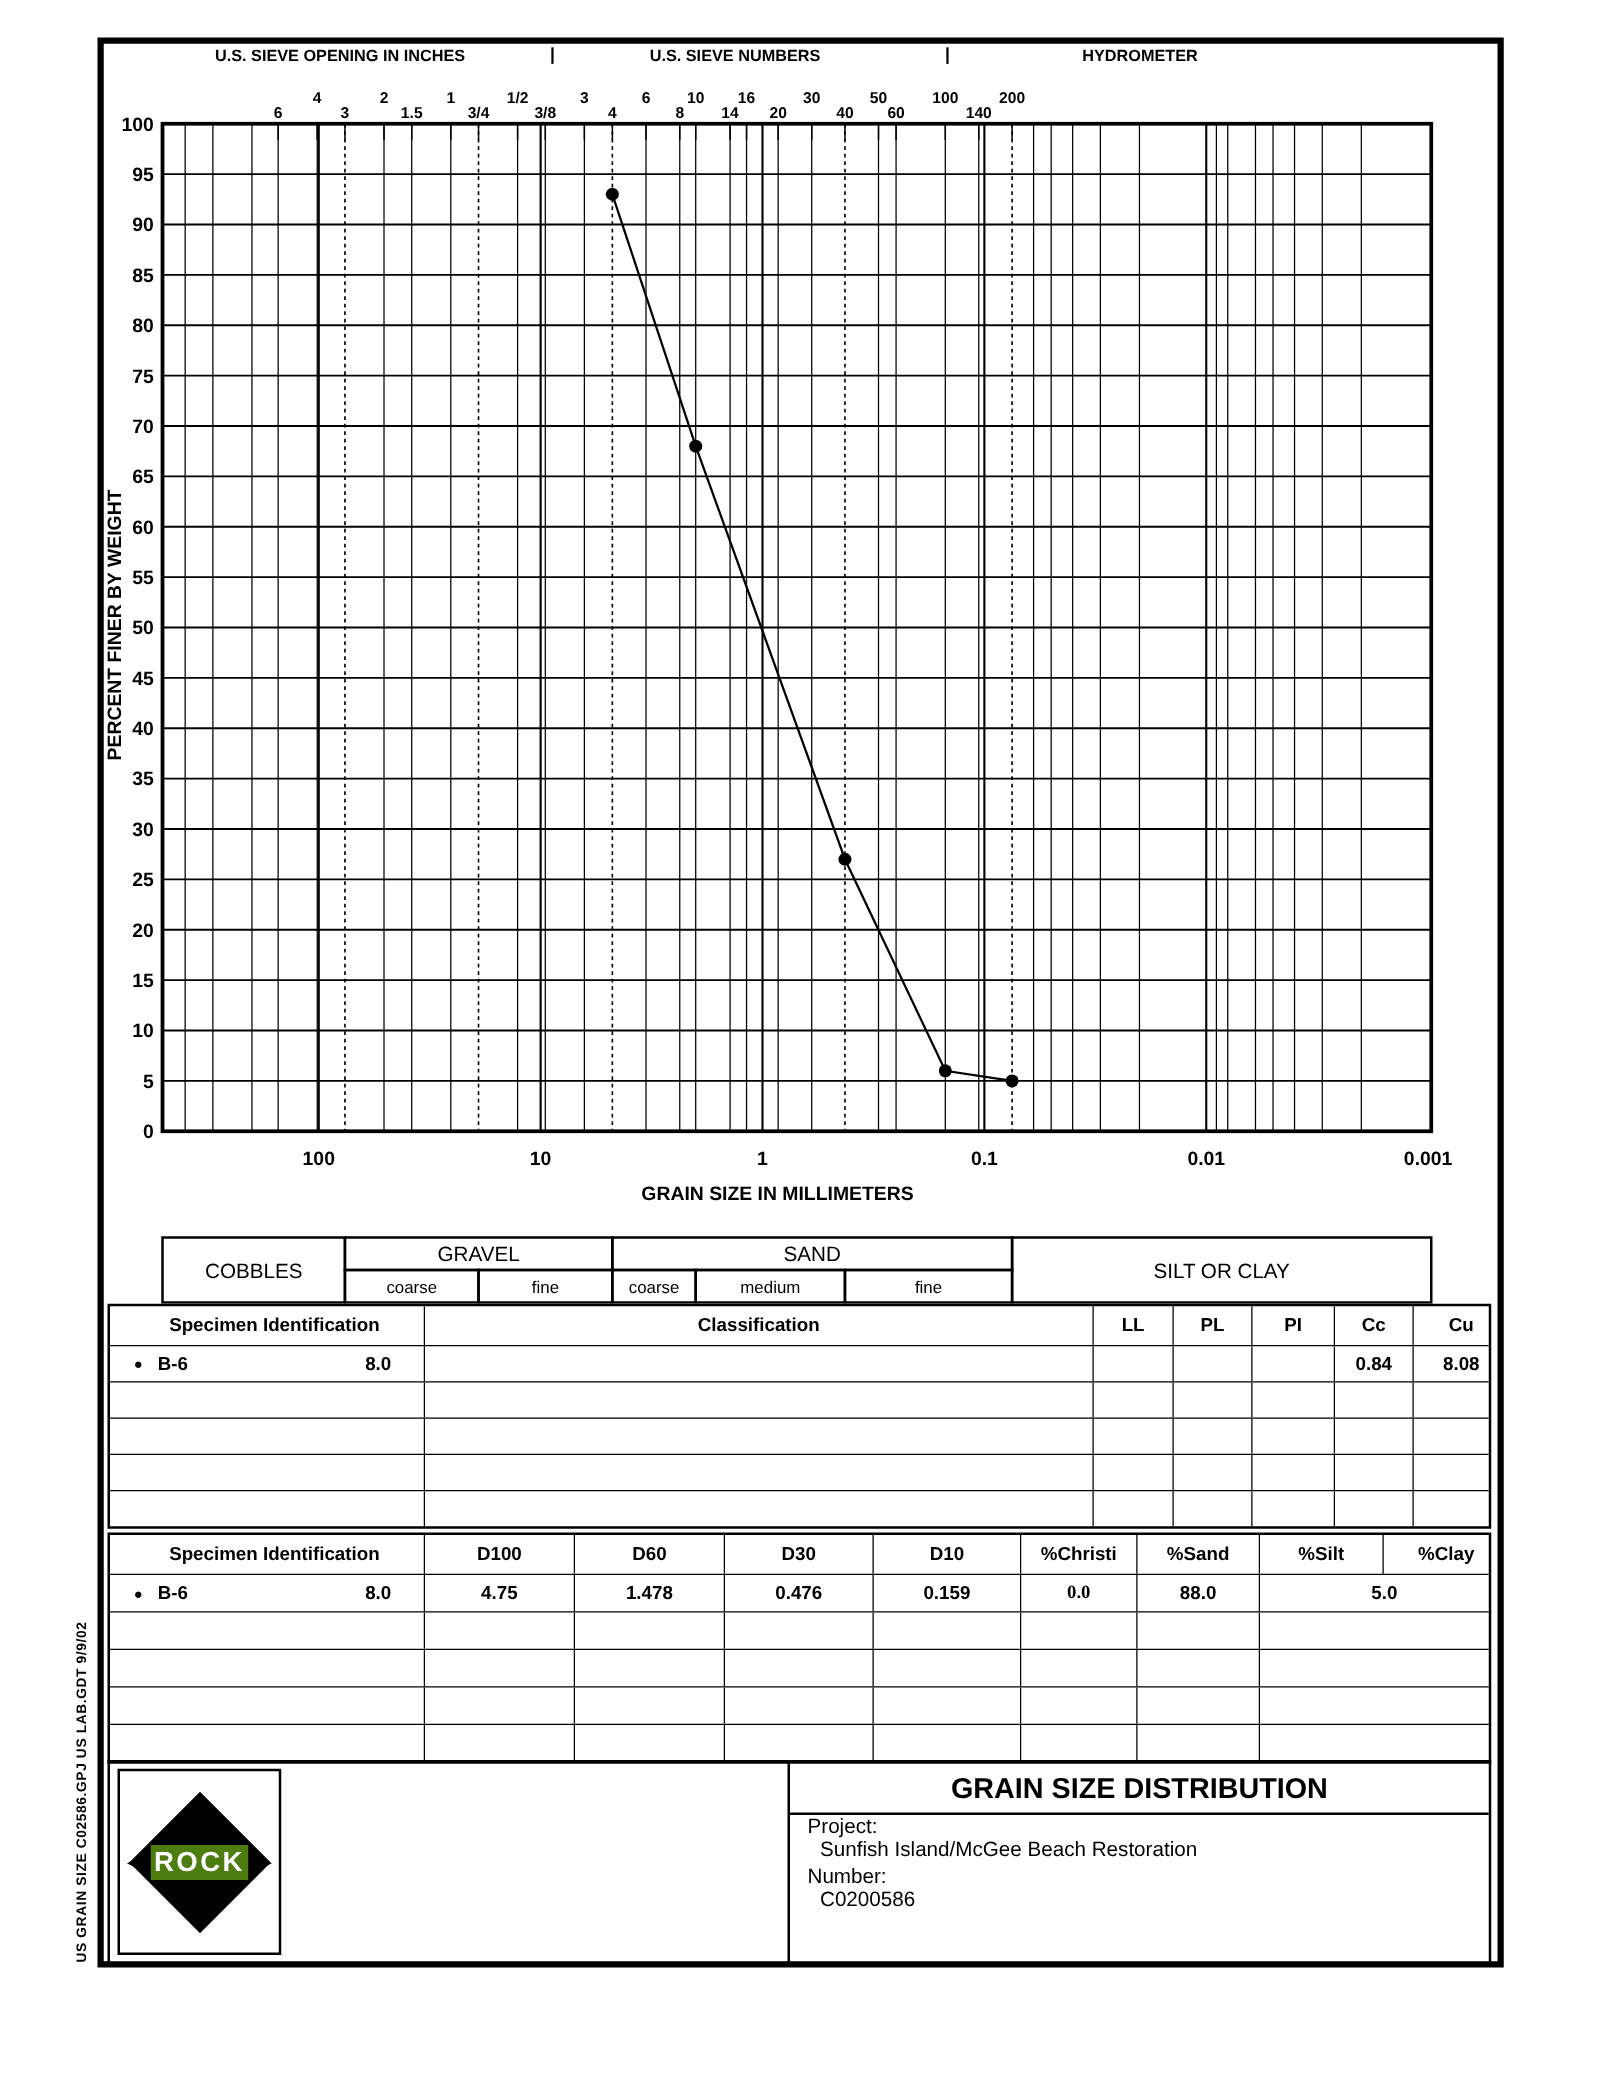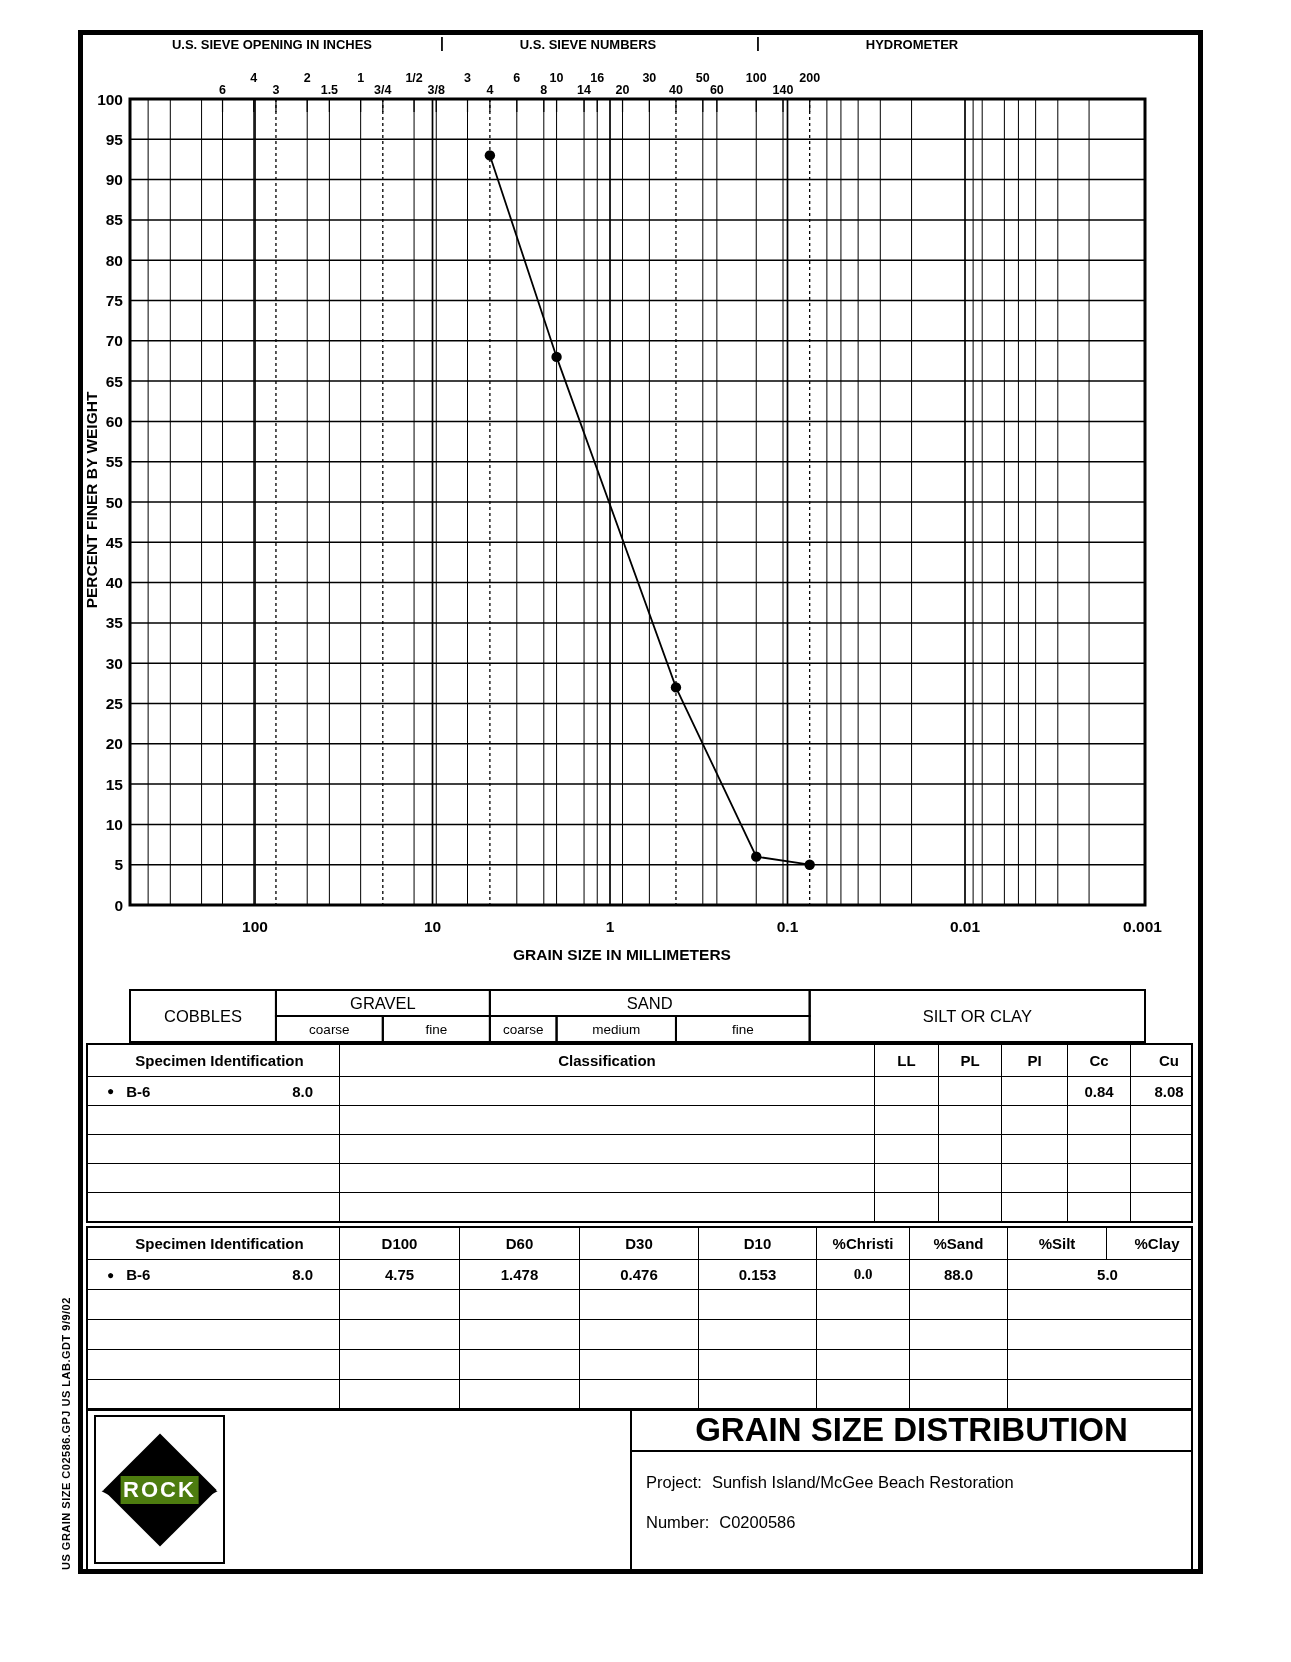--- a/index.html
+++ b/index.html
@@ -32,24 +32,24 @@
   .logo-diamond{position:absolute;left:50%;top:50%;width:80px;height:80px;background:#000;
                 transform:translate(-50%,-50%) rotate(45deg);}
   .logo-arrow{position:absolute;top:50%;transform:translateY(-50%);font-size:13px;color:#000;}
   .logo-arrow.l{left:3px;}
   .logo-arrow.r{right:3px;}
   .logo-text{position:absolute;left:50%;top:50%;transform:translate(-50%,-50%);
              background:#4d7c0f;color:#fff;font-weight:bold;font-size:22px;
              letter-spacing:2px;padding:1px 3px;}
   .address{position:absolute;left:240px;top:1443px;font-size:13.5px;line-height:18.5px;}
   .footer-title{position:absolute;left:632px;top:1408px;width:559px;height:44px;
-                line-height:44px;text-align:center;font-size:33px;font-weight:bold;
+                line-height:44px;text-align:center;font-size:23px;font-weight:bold;
                 border-bottom:2px solid #000;box-sizing:border-box;}
   .footer-fields{position:absolute;left:646px;top:1452px;width:545px;}
-  .ffield{height:40px;display:flex;align-items:flex-end;font-size:16.5px;}
+  .ffield{height:40px;display:flex;align-items:flex-start;font-size:16.5px;flex-direction:column;}
   .ffield .fv{margin-left:10px;}
   .side-text{position:absolute;left:60px;top:1570px;transform:rotate(-90deg);
              transform-origin:0 0;font-size:11px;font-weight:bold;white-space:nowrap;
              letter-spacing:0.5px;}
 </style>
 </head>
 <body>
 
 <div class="sheet">
   <div class="outer-border"></div>
@@ -314,21 +314,21 @@
       </div>
       <div class="trow" style="height: 30px;">
         <div class="tc spec" style="flex: 0 0 240px;">
           <span class="mk">●</span>
           <span style="font-weight: bold;">B-6</span>
           <span class="dep">8.0</span>
         </div>
         <div class="tc val" style="flex: 0 0 120px;">4.75</div>
         <div class="tc val" style="flex: 0 0 120px;">1.478</div>
         <div class="tc val" style="flex: 0 0 119px;">0.476</div>
-        <div class="tc val" style="flex: 0 0 118px;">0.153</div>
+        <div class="tc val" style="flex: 0 0 118px;">0.159</div>
         <div class="tc val" style="flex: 0 0 93px; font-family: Liberation Serif, serif;">0.0</div>
         <div class="tc val" style="flex: 0 0 98px;">88.0</div>
         <div class="tc val last" style="flex: 0 0 199px;">5.0</div>
       </div>
       <div class="trow" style="height: 30px;">
         <div class="tc " style="flex: 0 0 240px;"></div>
         <div class="tc " style="flex: 0 0 120px;"></div>
         <div class="tc " style="flex: 0 0 120px;"></div>
         <div class="tc " style="flex: 0 0 119px;"></div>
         <div class="tc " style="flex: 0 0 118px;"></div>

